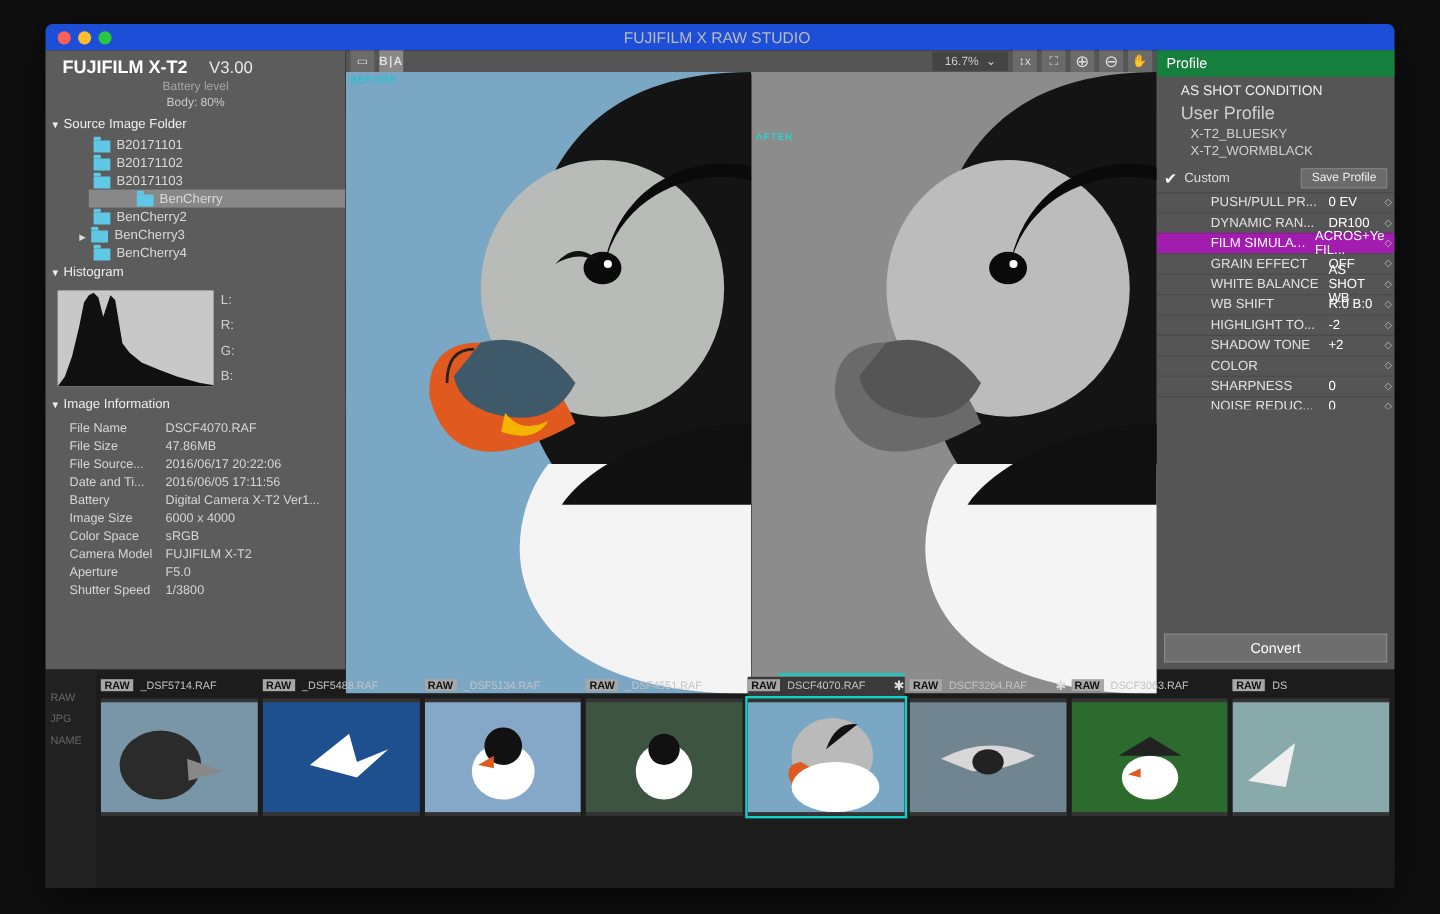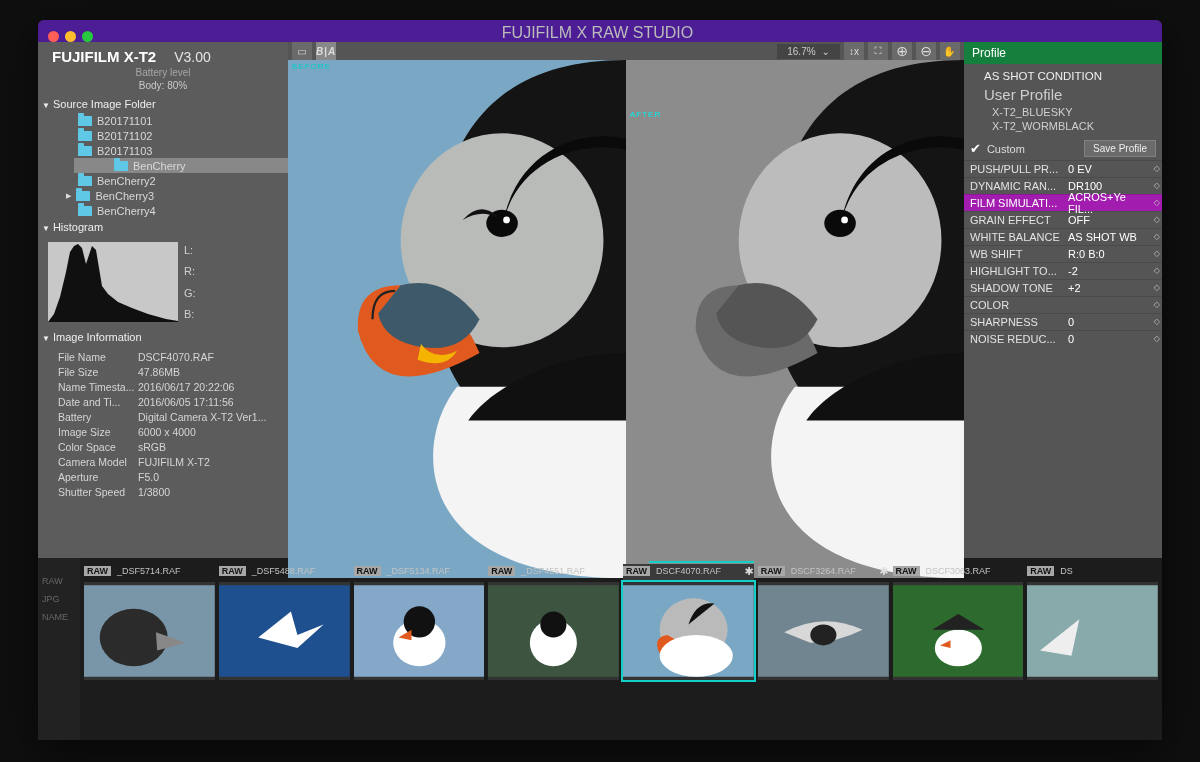--- a/index.html
+++ b/index.html
@@ -1,51 +1,51 @@
 <!DOCTYPE html>
 <html><head>
 <meta charset="utf-8">
 <style>
   * { box-sizing: border-box; margin: 0; padding: 0; }
   html, body { width: 1200px; height: 762px; overflow: hidden; font-family: -apple-system, "Helvetica Neue", Arial, sans-serif; font-size: 11px; }
   body { background:#0f0f0f; }
   .window { position:absolute; left:38px; top:20px; width:1124px; height:720px; background:#2a2a2a; border-radius:6px; display:flex; flex-direction:column; box-shadow:0 10px 40px rgba(0,0,0,.6);}
-  .titlebar { height:22px; background:#4c1d95; border-top-left-radius:6px; border-top-right-radius:6px; display:flex; align-items:flex-end; color:#bbb; font-size:16px; }
+  .titlebar { height:22px; background:#1d4ed8; border-top-left-radius:6px; border-top-right-radius:6px; display:flex; align-items:center; color:#bbb; font-size:13px; }
   .traffic { display:flex; gap:6px; padding-left:10px; }
   .dot { width:11px; height:11px; border-radius:50%; }
   .dot.close{background:#ff5f56;} .dot.min{background:#ffbd2e;} .dot.max{background:#27c93f;}
   .title-text { flex:1; text-align:center; }
   .main { flex:1; display:flex; min-height:0; }
   
   .sidebar { width:250px; background:#5c5c5c; color:#d7d7d7; display:flex; flex-direction:column; overflow:hidden; }
   .model-row { display:flex; align-items:baseline; gap:18px; padding:6px 8px 0 14px; }
   .model-name { font-size:15px; font-weight:600; color:#fff;}
   .model-ver { font-size:14px; color:#e6e6e6;}
   .battery { text-align:center; color:#a6a6a6; font-size:10px; padding:2px 0;}
   .battery2 { text-align:center; color:#c9c9c9; font-size:10px; padding-bottom:4px;}
   .section-header { background:#5c5c5c; color:#eee; padding:3px 4px; font-size:11px; cursor:pointer;}
   .section-header::before{content:"▼"; font-size:8px; margin-right:3px;}
   .folders { background:#5c5c5c; }
-  .folder { display:flex; align-items:center; padding:1px 0 1px 40px; height:15px; color:#d9d9d9; cursor:pointer;}
+  .folder { display:flex; align-items:flex-end; padding:1px 0 1px 40px; height:15px; color:#d9d9d9; cursor:pointer;}
   .folder.sel{ background:#888;margin-left:36px;}
   .folder-icon{ width:14px; height:10px; background:#5fc8e6; border-radius:1px 1px 0 0; position:relative; margin-right:5px;}
   .folder-icon::before{content:"";position:absolute;top:-3px;left:0;width:6px;height:3px;background:#5fc8e6;border-radius:1px 1px 0 0;}
   .folder.parent::before{content:"▶"; font-size:7px; margin-left:-12px; margin-right:5px; color:#ddd;}
   .histogram-box { padding:6px 10px; display:flex; gap:6px; }
   .hist-svg { background:#c8c8c8; width:130px; height:80px; }
   .hist-labels { display:flex; flex-direction:column; justify-content:space-between; padding:2px 0; color:#d0d0d0;}
   .info-table { padding:4px 2px 4px 20px; }
   .info-row { display:flex; font-size:10.5px; line-height:15px; color:#d5d5d5;}
   .info-label { width:80px; overflow:hidden; white-space:nowrap; text-overflow:ellipsis;}
   .info-val { flex:1; white-space:nowrap; overflow:hidden;}
   
   .center { flex:1; background:#121212; display:flex; flex-direction:column; }
   .center-toolbar { height:22px; background:#555; display:flex; align-items:center; padding:0 4px; gap:4px;}
   .tb-btn { width:20px; height:18px; background:#6a6a6a; border:none; display:flex; align-items:center; justify-content:center; color:#ddd; font-size:10px; cursor:pointer;}
-  .tb-ba { background:#888; font-weight:bold; letter-spacing:1px;font-style:italic;}
+  .tb-ba { background:#888; font-weight:bold; letter-spacing:1px;}
   .spacer{flex:1;}
   .zoom-box{ background:#444; color:#ccc; padding:2px 10px; font-size:10px; display:flex; align-items:center; gap:6px;}
   .zoom-box::after{content:"⌄";}
   .preview-area { flex:1; display:flex; position:relative; }
   .half { flex:1; position:relative; display:flex; align-items:center; justify-content:center; overflow:hidden;}
   .half.left{}
   .half.right{}
   .tag { position:absolute; top:2px; left:4px; font-size:8px; color:#0cc; letter-spacing:1px;}
   .tag.after{ color:#0ee;margin-top:48px;}
   .topline{ position:absolute; top:0; height:2px; background:#11d0c8;}
@@ -54,21 +54,21 @@
   .panel-title { background:#15803d; color:#fff; padding:4px 8px; font-size:12px;}
   .profiles { padding:4px 10px 4px 20px;}
   .profiles .plabel{ color:#eee; font-size:11.5px; padding:2px 0;}
   .profiles .sub{ color:#cfcfcf; font-size:15px; padding:2px 0;}
   .profiles .item{ color:#d0d0d0; font-size:11px; padding:1px 0 1px 8px; cursor:pointer;}
   .custom-row { display:flex; align-items:center; gap:6px; padding:3px 6px;}
   .check { color:#fff; font-size:13px;}
   .save-btn { margin-left:auto; background:#6b6b6b; border:1px solid #808080; color:#eee; font-size:10px; padding:2px 8px; cursor:pointer;}
   .settings { flex:1; overflow:hidden;}
   .setting-row { display:flex; align-items:center; height:17px; border-top:1px solid rgba(0,0,0,.12);}
-  .setting-row .lab { width:100px; padding-left:6px; overflow:hidden; white-space:nowrap; text-overflow:ellipsis; color:#e2e2e2;}
+  .setting-row .lab { width:100px; padding-left:6px; overflow:hidden; white-space:nowrap; text-overflow:ellipsis; color:#e2e2e2;margin-left:39px;}
   .setting-row .val { flex:1; padding:0 4px; color:#fff; display:flex; align-items:center; justify-content:space-between;}
   .setting-row.sel { background:#a21caf; color:#fff;}
   .setting-row.sel .lab,.setting-row.sel .val{color:#fff;}
   .spin { color:#bbb; font-size:8px; line-height:6px; letter-spacing:-2px;}
   .spin::before{content:"◇";}
   .convert-wrap { padding:6px;}
   .convert-btn { width:100%; background:#6e6e6e; border:1px solid #888; color:#fff; padding:4px 0; font-size:12px; cursor:pointer;}
   
   .filmstrip { height:182px; background:#1c1c1c; display:flex; }
   .fs-side { width:42px; background:#222; display:flex; flex-direction:column; align-items:flex-start; padding:18px 4px; gap:8px; color:#666; font-size:9px;}
@@ -156,21 +156,21 @@
       <div class="info-table" id="infotable">
           <div class="info-row">
             <span class="info-label">File Name</span>
             <span class="info-val">DSCF4070.RAF</span>
           </div>
           <div class="info-row">
             <span class="info-label">File Size</span>
             <span class="info-val">47.86MB</span>
           </div>
           <div class="info-row">
-            <span class="info-label">Name Timesta...</span>
+            <span class="info-label">File Source...</span>
             <span class="info-val">2016/06/17 20:22:06</span>
           </div>
           <div class="info-row">
             <span class="info-label">Date and Ti...</span>
             <span class="info-val">2016/06/05 17:11:56</span>
           </div>
           <div class="info-row">
             <span class="info-label">Battery</span>
             <span class="info-val">Digital Camera X-T2 Ver1...</span>
           </div>
@@ -337,20 +337,23 @@
           </div>
           <div class="setting-row">
             <span class="lab">NOISE REDUC...</span>
             <span class="val">
               <span>0</span>
               <span class="spin"></span>
             </span>
           </div>
         </div>
       <div style="flex:1"></div>
+      <div class="convert-wrap">
+        <button class="convert-btn">Convert</button>
+      </div>
     </div>
   </div>
 
   <div class="filmstrip">
     <div class="fs-side" id="fsside">
         <div>RAW</div>
         <div>JPG</div>
         <div>NAME</div>
       </div>
     <div class="fs-track" id="fstrack">

